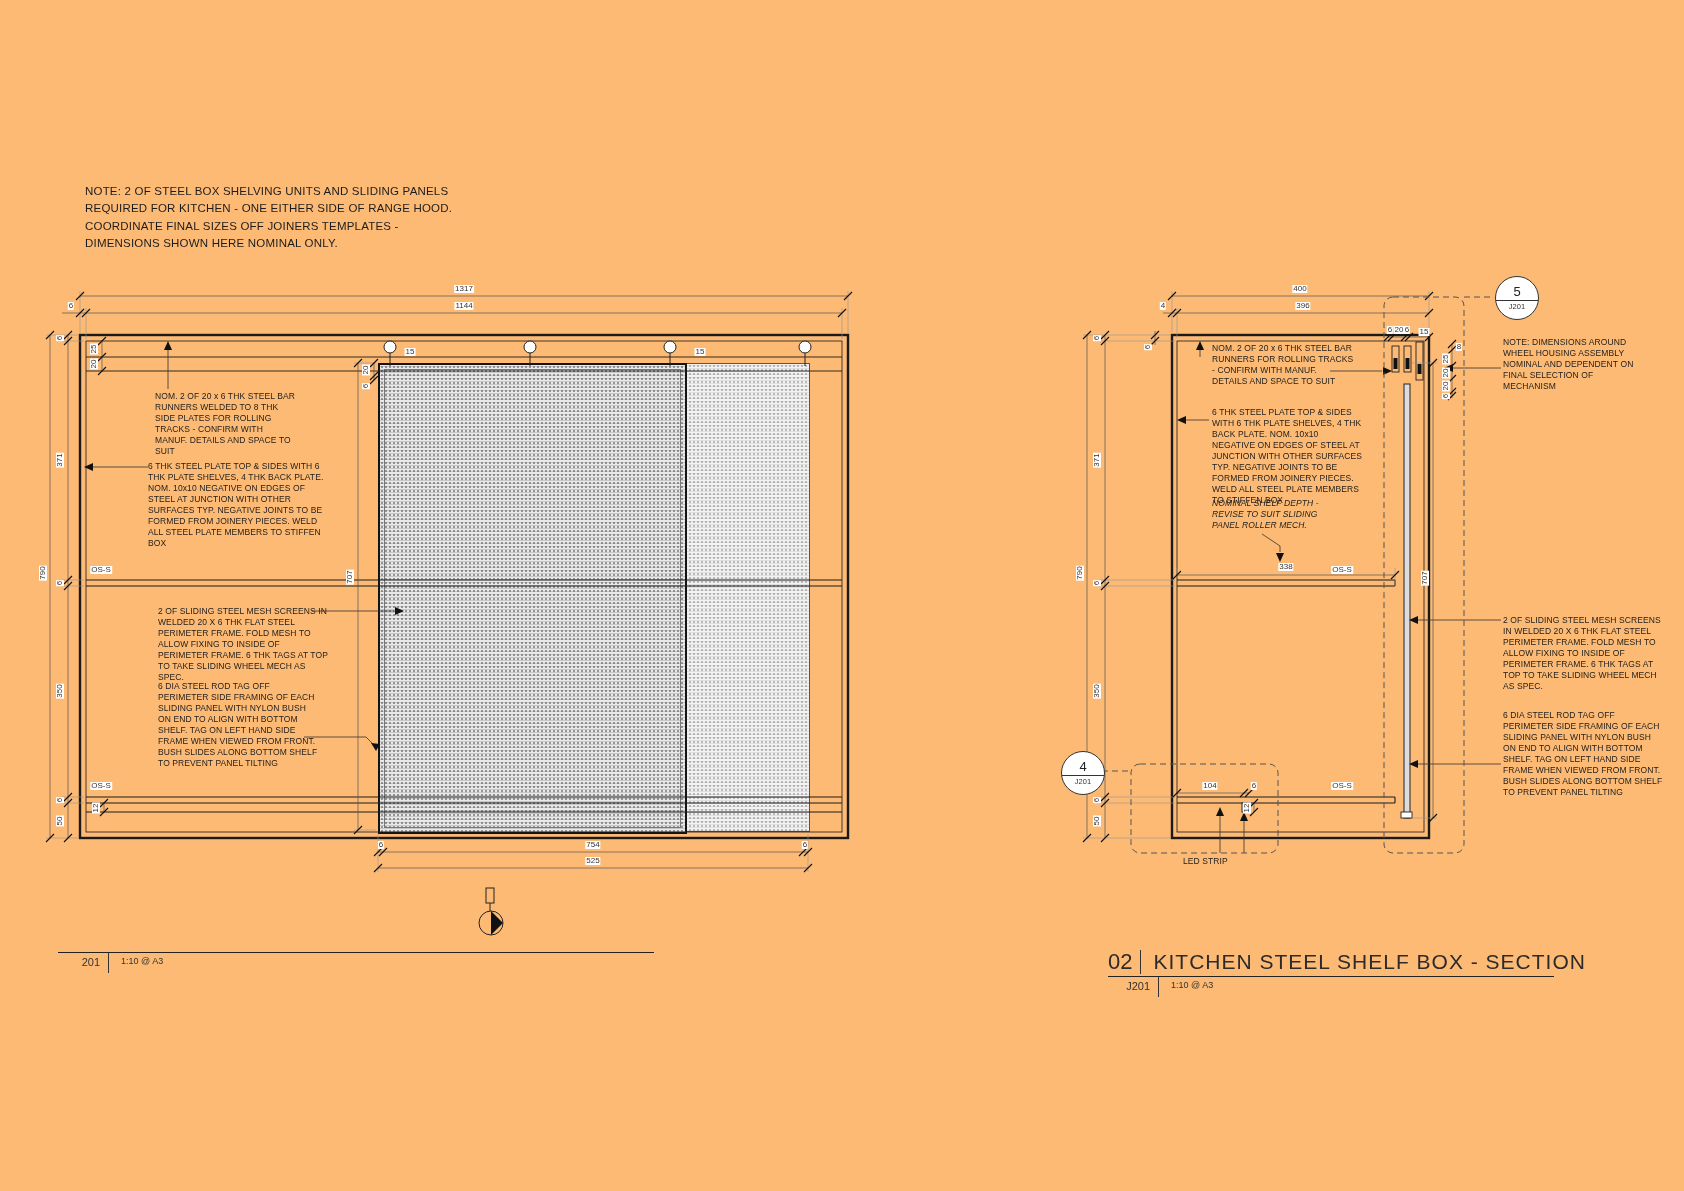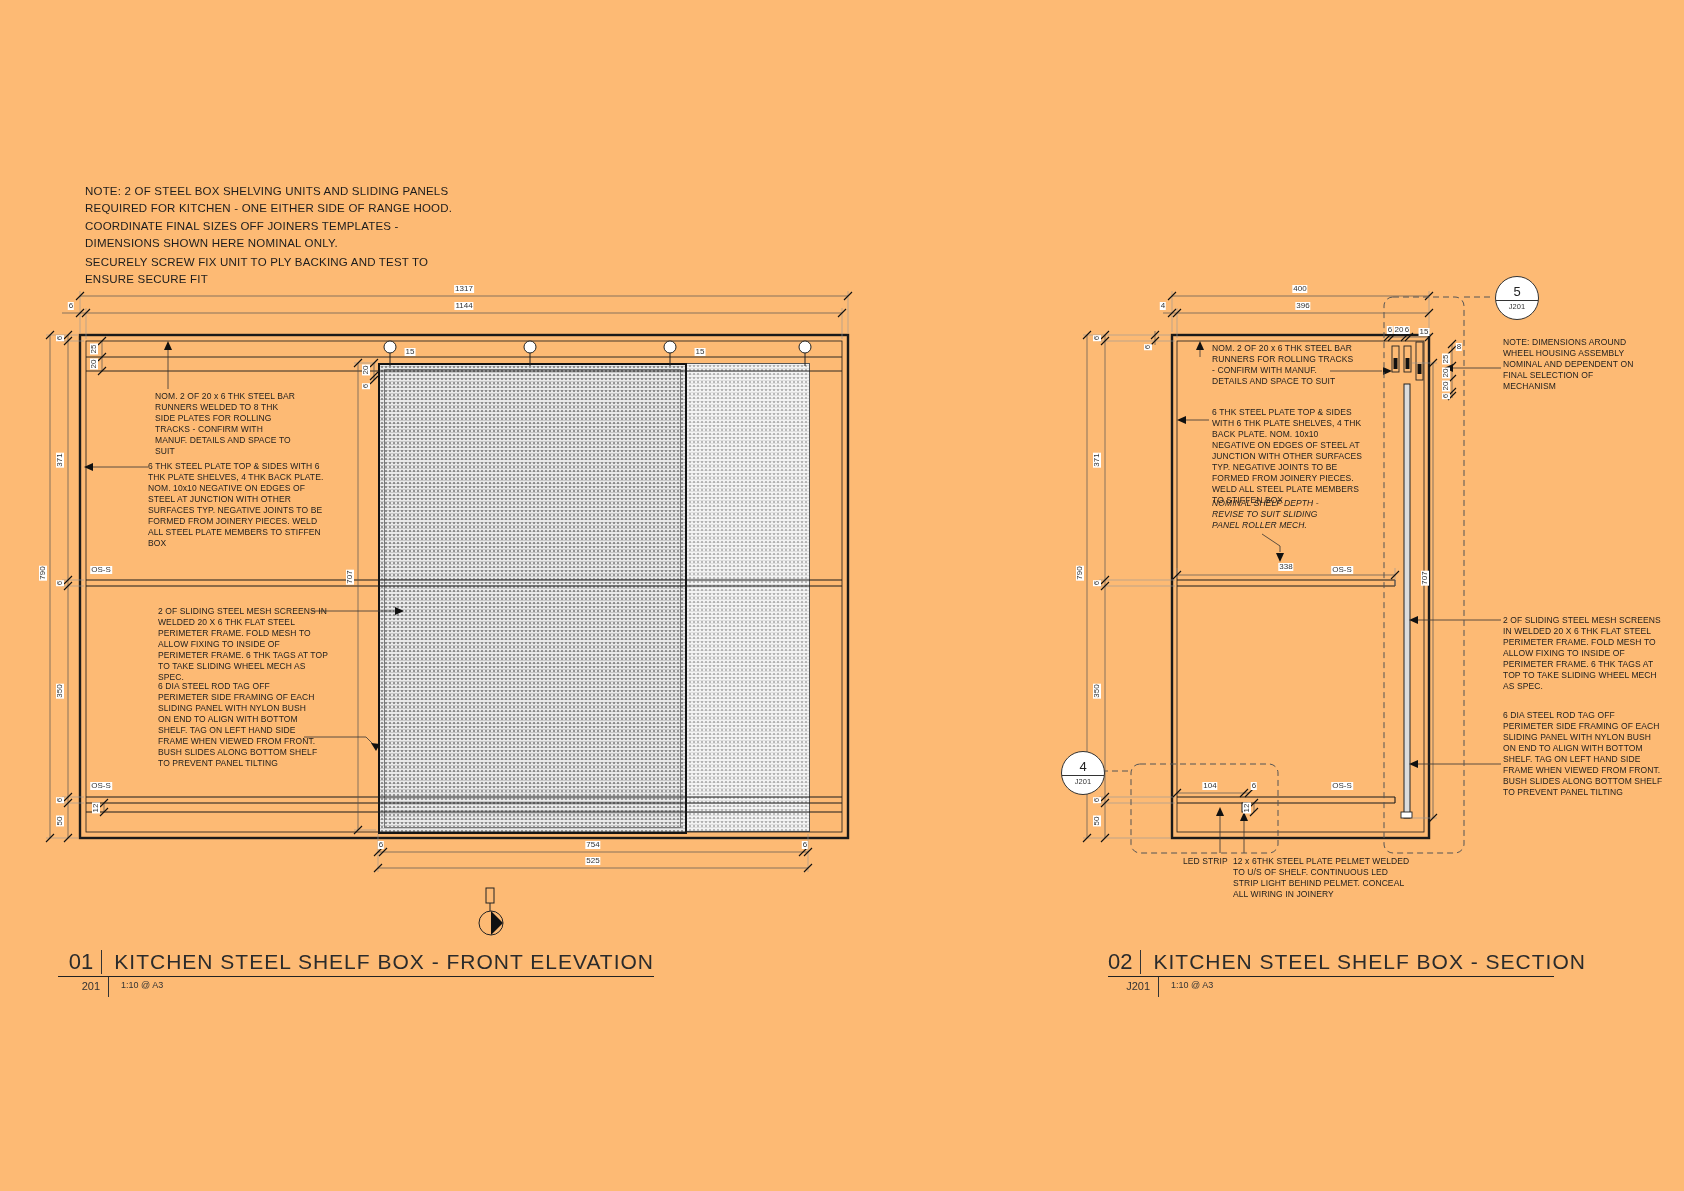--- a/index.html
+++ b/index.html
@@ -163,35 +163,33 @@
     </g>
 
     <g stroke="#555" stroke-width="1" fill="none" stroke-dasharray="6 4">
       <rect x="1384" y="297" width="80" height="556" rx="9"></rect>
       <rect x="1131" y="764" width="147" height="89" rx="9"></rect>
       <path d="M1102 771 H1131 M1464 297 H1494"></path>
     </g>
   </svg>
 
   <div class="note" style="left:85px;top:183px;">NOTE: 2 OF STEEL BOX SHELVING UNITS AND SLIDING PANELS REQUIRED FOR KITCHEN - ONE EITHER SIDE OF RANGE HOOD. COORDINATE FINAL SIZES OFF JOINERS TEMPLATES - DIMENSIONS SHOWN HERE NOMINAL ONLY.</div>
-  <div class="note" style="left:85px;top:254px;">SECURELY SCREW FIX UNIT TO PLY BACKING AND TEST TO ENSURE SECURE FIT</div>
 
   <div class="ann" style="left:155px;top:391px;width:140px;">NOM. 2 OF 20 x 6 THK STEEL BAR RUNNERS WELDED TO 8 THK SIDE PLATES FOR ROLLING TRACKS - CONFIRM WITH MANUF. DETAILS AND SPACE TO SUIT</div>
   <div class="ann" style="left:148px;top:461px;width:186px;">6 THK STEEL PLATE TOP &amp; SIDES WITH 6 THK PLATE SHELVES, 4 THK BACK PLATE. NOM. 10x10 NEGATIVE ON EDGES OF STEEL AT JUNCTION WITH OTHER SURFACES TYP. NEGATIVE JOINTS TO BE FORMED FROM JOINERY PIECES. WELD ALL STEEL PLATE MEMBERS TO STIFFEN BOX</div>
   <div class="ann" style="left:158px;top:606px;width:172px;">2 OF SLIDING STEEL MESH SCREENS IN WELDED 20 X 6 THK FLAT STEEL PERIMETER FRAME. FOLD MESH TO ALLOW FIXING TO INSIDE OF PERIMETER FRAME. 6 THK TAGS AT TOP TO TAKE SLIDING WHEEL MECH AS SPEC.</div>
   <div class="ann" style="left:158px;top:681px;width:162px;">6 DIA STEEL ROD TAG OFF PERIMETER SIDE FRAMING OF EACH SLIDING PANEL WITH NYLON BUSH ON END TO ALIGN WITH BOTTOM SHELF. TAG ON LEFT HAND SIDE FRAME WHEN VIEWED FROM FRONT. BUSH SLIDES ALONG BOTTOM SHELF TO PREVENT PANEL TILTING</div>
 
   <div class="ann" style="left:1212px;top:343px;width:142px;">NOM. 2 OF 20 x 6 THK STEEL BAR RUNNERS FOR ROLLING TRACKS - CONFIRM WITH MANUF. DETAILS AND SPACE TO SUIT</div>
   <div class="ann" style="left:1212px;top:407px;width:152px;">6 THK STEEL PLATE TOP &amp; SIDES WITH 6 THK PLATE SHELVES, 4 THK BACK PLATE. NOM. 10x10 NEGATIVE ON EDGES OF STEEL AT JUNCTION WITH OTHER SURFACES TYP. NEGATIVE JOINTS TO BE FORMED FROM JOINERY PIECES. WELD ALL STEEL PLATE MEMBERS TO STIFFEN BOX</div>
   <div class="ann" style="left:1212px;top:498px;width:115px;font-style:italic;">NOMINAL SHELF DEPTH - REVISE TO SUIT SLIDING PANEL ROLLER MECH.</div>
   <div class="ann" style="left:1503px;top:337px;width:138px;">NOTE: DIMENSIONS AROUND WHEEL HOUSING ASSEMBLY NOMINAL AND DEPENDENT ON FINAL SELECTION OF MECHANISM</div>
   <div class="ann" style="left:1503px;top:615px;width:158px;">2 OF SLIDING STEEL MESH SCREENS IN WELDED 20 X 6 THK FLAT STEEL PERIMETER FRAME. FOLD MESH TO ALLOW FIXING TO INSIDE OF PERIMETER FRAME. 6 THK TAGS AT TOP TO TAKE SLIDING WHEEL MECH AS SPEC.</div>
   <div class="ann" style="left:1503px;top:710px;width:162px;">6 DIA STEEL ROD TAG OFF PERIMETER SIDE FRAMING OF EACH SLIDING PANEL WITH NYLON BUSH ON END TO ALIGN WITH BOTTOM SHELF. TAG ON LEFT HAND SIDE FRAME WHEN VIEWED FROM FRONT. BUSH SLIDES ALONG BOTTOM SHELF TO PREVENT PANEL TILTING</div>
   <div class="ann" style="left:1183px;top:856px;width:60px;">LED STRIP</div>
-  <div class="ann" style="left:1233px;top:856px;width:182px;">12 x 6THK STEEL PLATE PELMET WELDED TO U/S OF SHELF. CONTINUOUS LED STRIP LIGHT BEHIND PELMET. CONCEAL ALL WIRING IN JOINERY</div>
 
   <div class="callout" style="left:1495px;top:276px;">
     <div class="cnum">5</div>
     <div class="csheet">J201</div>
   </div>
   <div class="callout" style="left:1061px;top:751px;">
     <div class="cnum">4</div>
     <div class="csheet">J201</div>
   </div>
 
@@ -245,24 +243,20 @@
       <span class="dim" style="left: 1425px; top: 578px; transform: translate(-50%, -50%) rotate(-90deg);">707</span>
       <span class="dim" style="left: 1286px; top: 567px; transform: translate(-50%, -50%);">338</span>
       <span class="dim" style="left: 1210px; top: 786px; transform: translate(-50%, -50%);">104</span>
       <span class="dim" style="left: 1254px; top: 786px; transform: translate(-50%, -50%);">6</span>
       <span class="dim" style="left: 1247px; top: 808px; transform: translate(-50%, -50%) rotate(-90deg);">12</span>
       <span class="dim" style="left: 1342px; top: 570px; transform: translate(-50%, -50%);">OS-S</span>
       <span class="dim" style="left: 1342px; top: 786px; transform: translate(-50%, -50%);">OS-S</span>
     </div>
 
   <div class="tblock" style="left:58px;top:950px;width:596px;">
-    <div class="trow">
-      <div class="tnum">01</div>
-      <div class="ttitle">KITCHEN STEEL SHELF BOX - FRONT ELEVATION</div>
-    </div>
     <div class="trule"></div>
     <div class="trow2">
       <div class="tref">201</div>
       <div class="tscale">1:10 @ A3</div>
     </div>
   </div>
   <div class="tblock" style="left:1108px;top:950px;width:446px;">
     <div class="trow">
       <div class="tnum">02</div>
       <div class="ttitle">KITCHEN STEEL SHELF BOX - SECTION</div>

